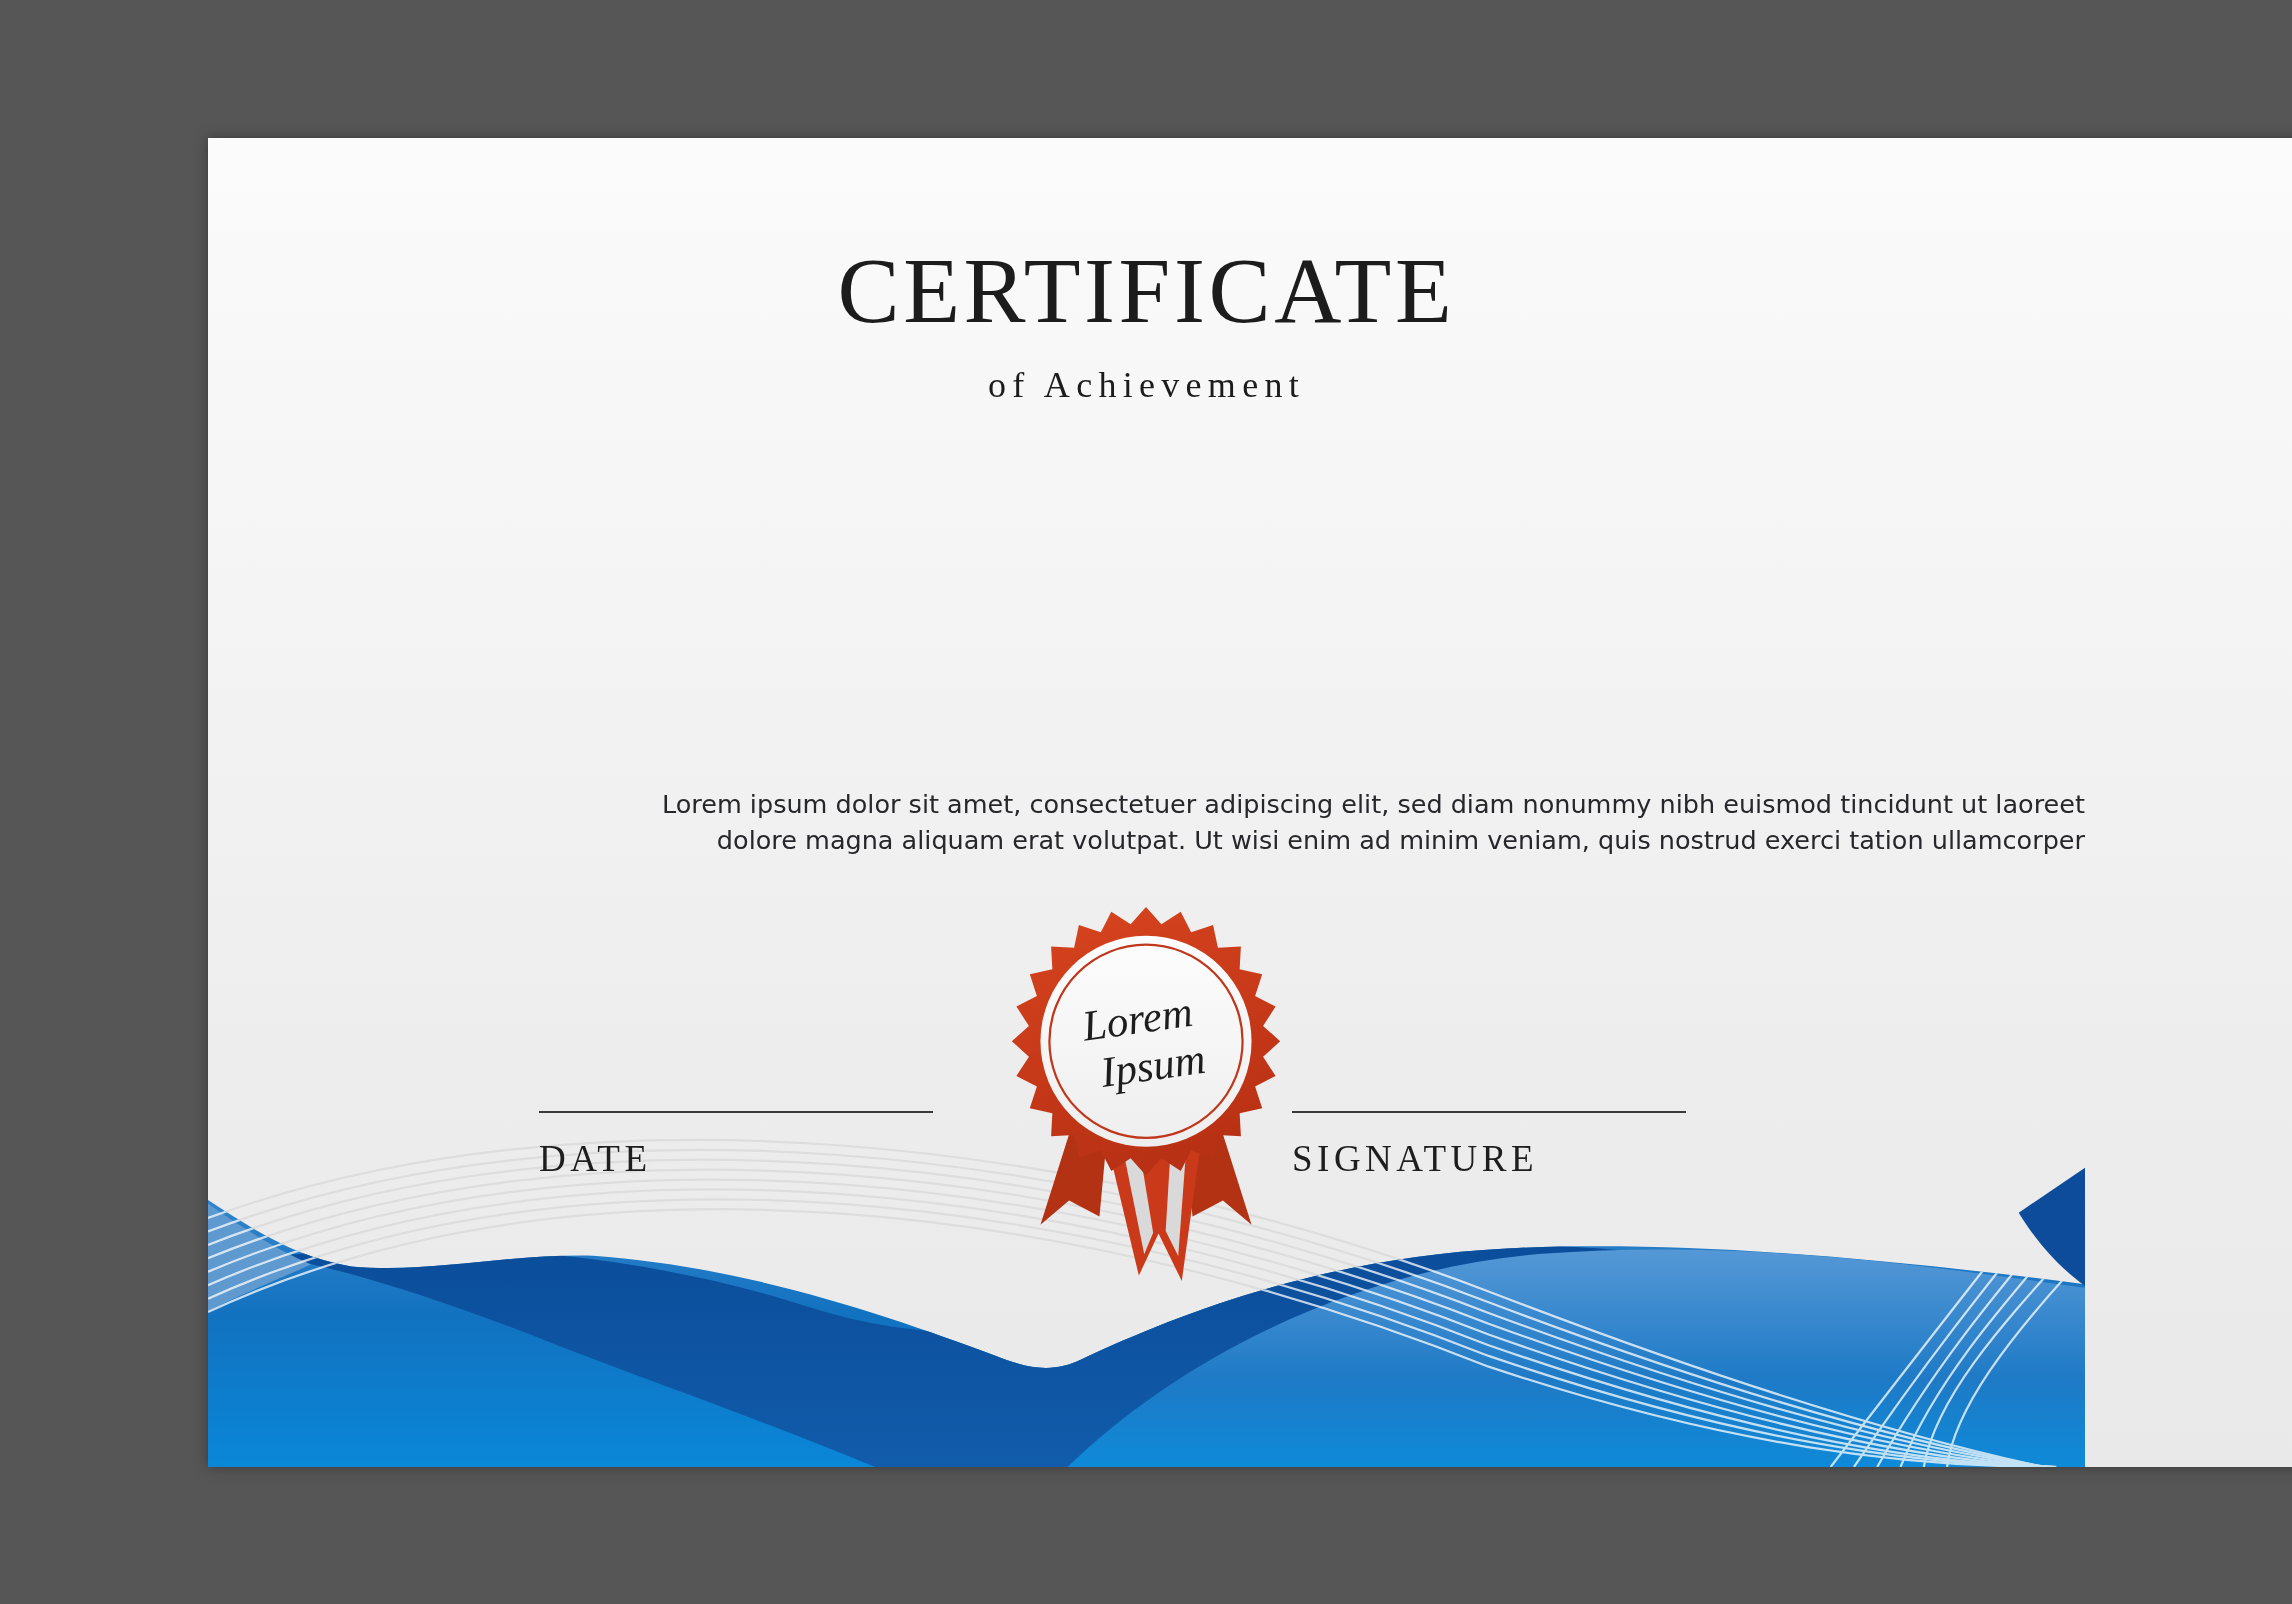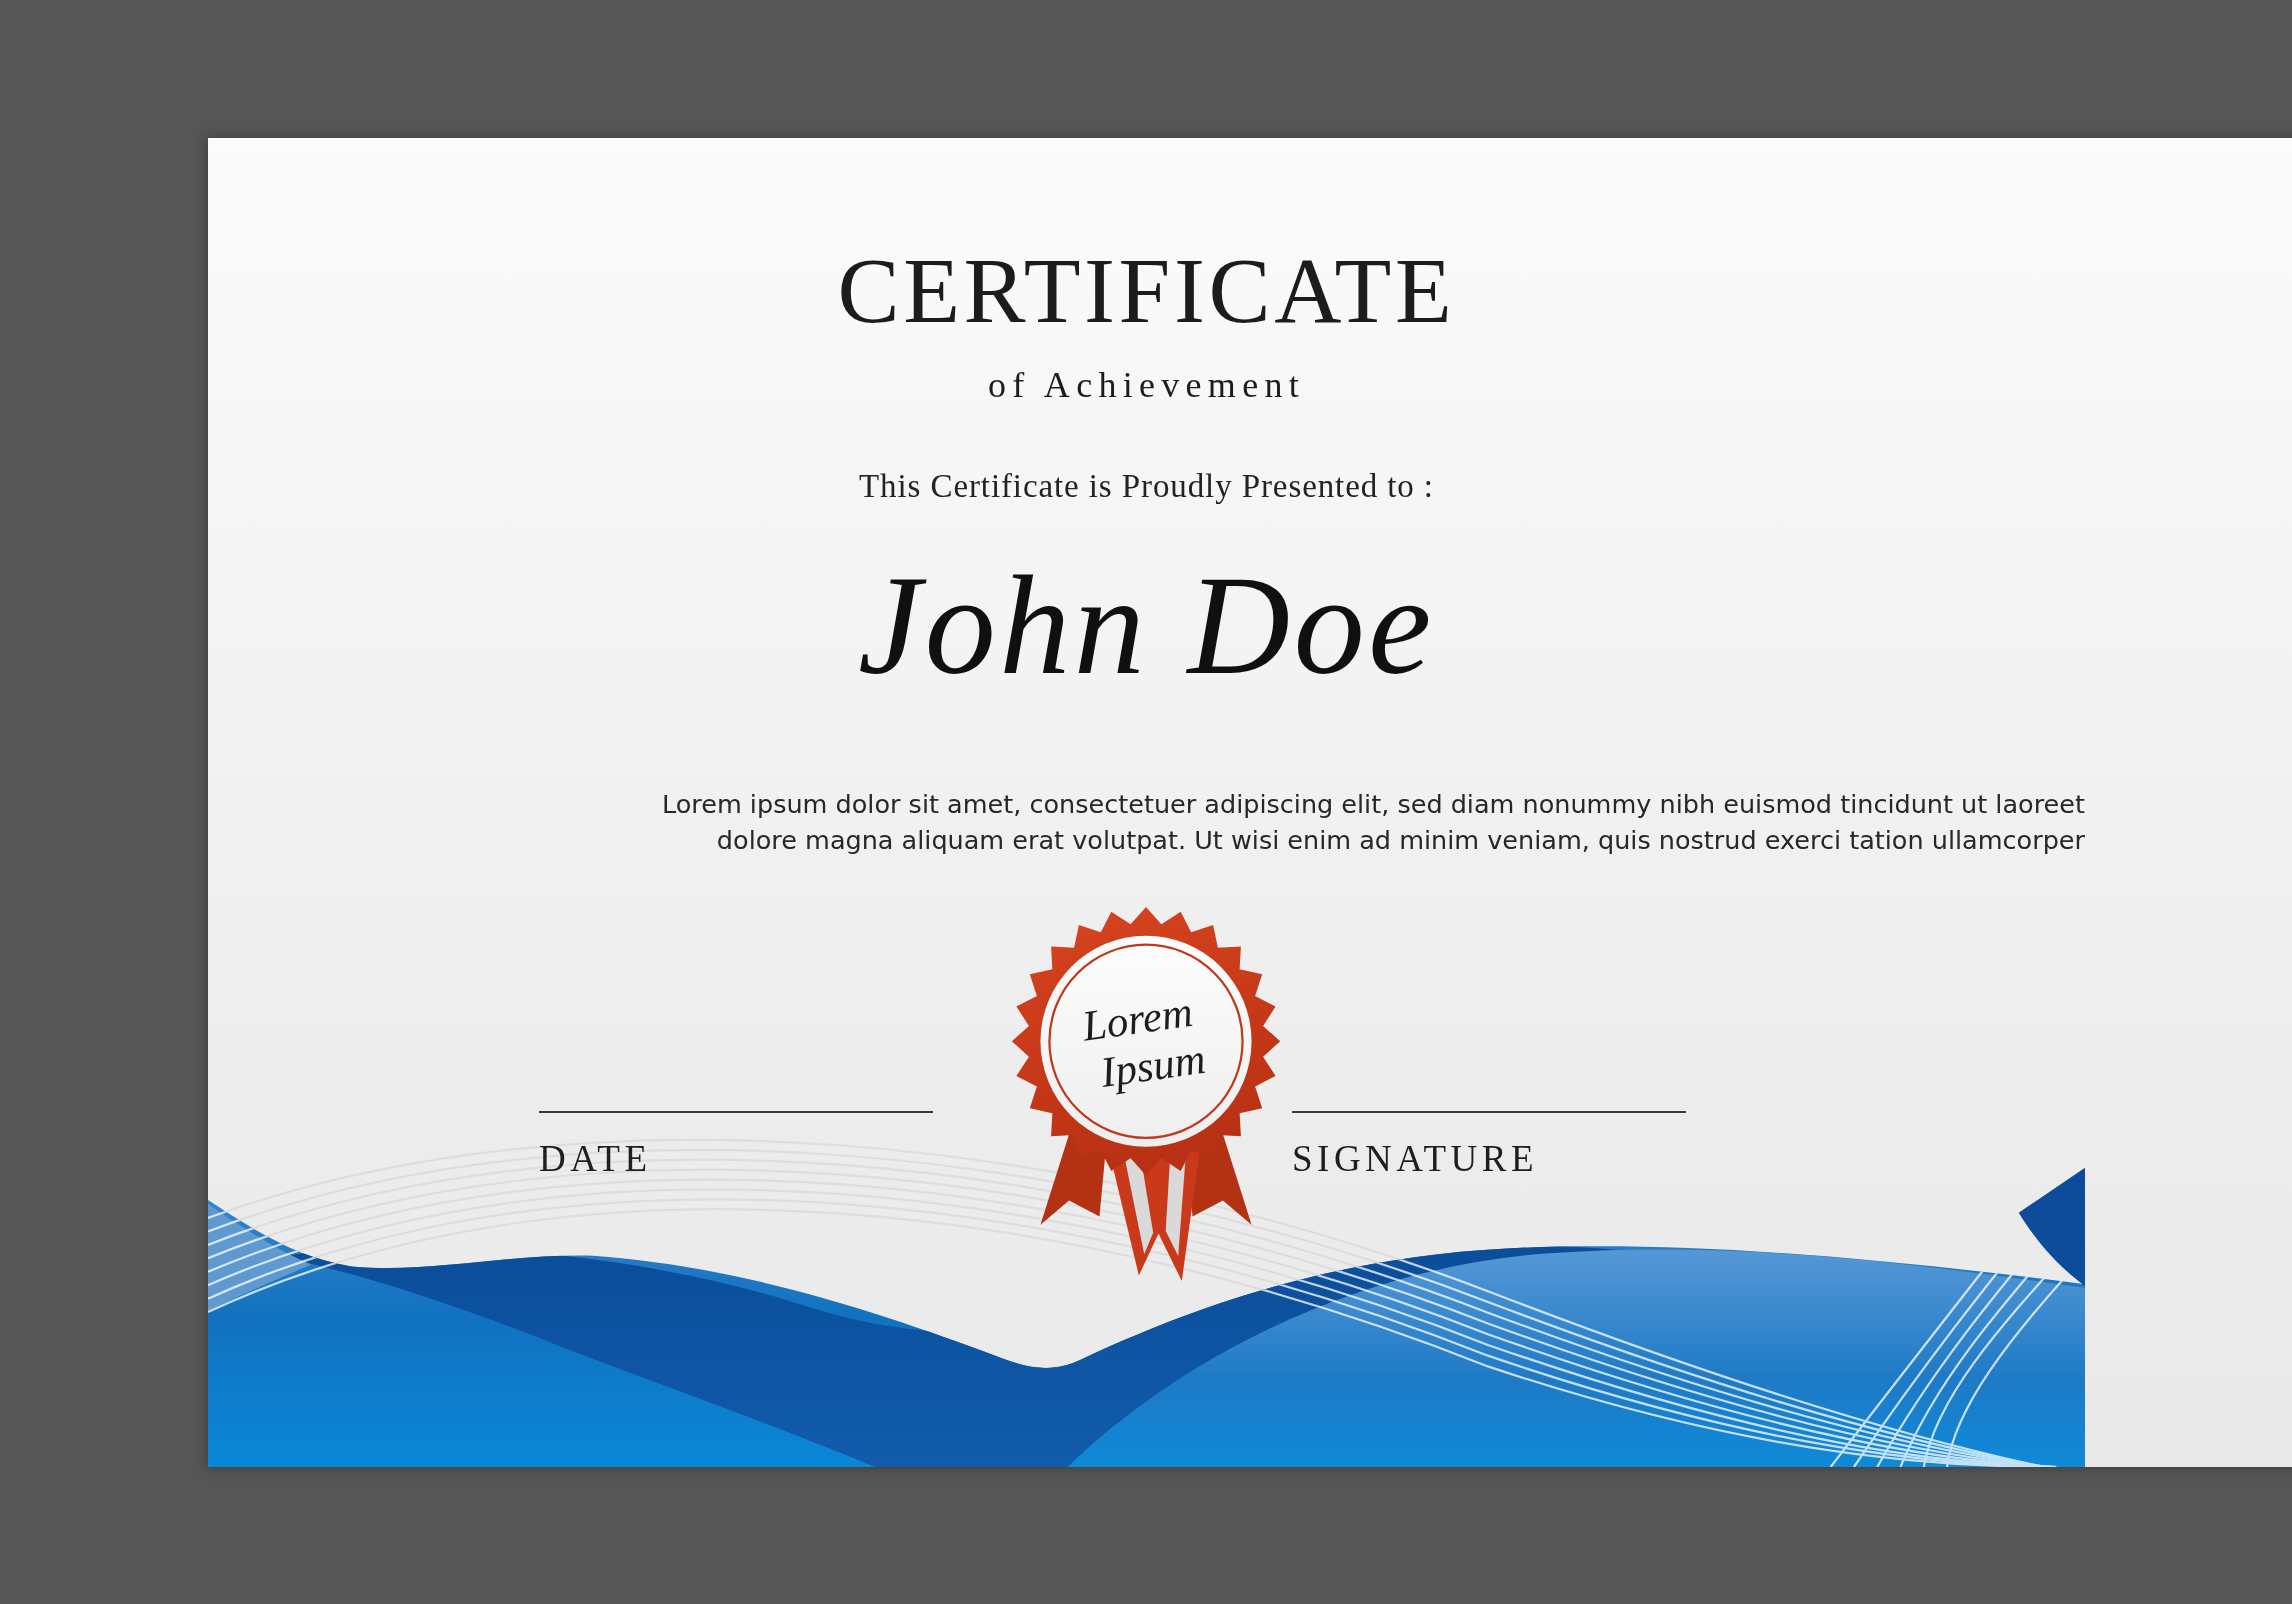--- a/index.html
+++ b/index.html
@@ -104,22 +104,20 @@
         <path d="M 2096,1170 C 2010,1274 1930,1366 1864,1484"></path>
         <path d="M 2096,1196 C 2010,1296 1930,1384 1890,1484"></path>
         <path d="M 2096,1222 C 2010,1318 1930,1402 1916,1484"></path>
         <path d="M 2096,1248 C 2010,1340 1950,1420 1942,1484"></path>
       </g>
     </g>
   </svg>
 
   <div class="txt title">CERTIFICATE</div>
   <div class="txt subtitle">of Achievement</div>
-  <div class="txt presented">This Certificate is Proudly Presented to :</div>
-  <div class="txt name">John Doe</div>
 
   <div class="txt body-text">
     <span>Lorem ipsum dolor sit amet, consectetuer adipiscing elit, sed diam nonummy nibh euismod tincidunt ut laoreet</span>
     <span>dolore magna aliquam erat volutpat. Ut wisi enim ad minim veniam, quis nostrud exerci tation ullamcorper</span>
   </div>
 
   <svg class="badge" viewBox="-180 -180 360 460" aria-hidden="true">
     <defs>
       <linearGradient id="gRose" x1="0" y1="0" x2="0.3" y2="1">
         <stop offset="0" stop-color="#d8441f"></stop>

